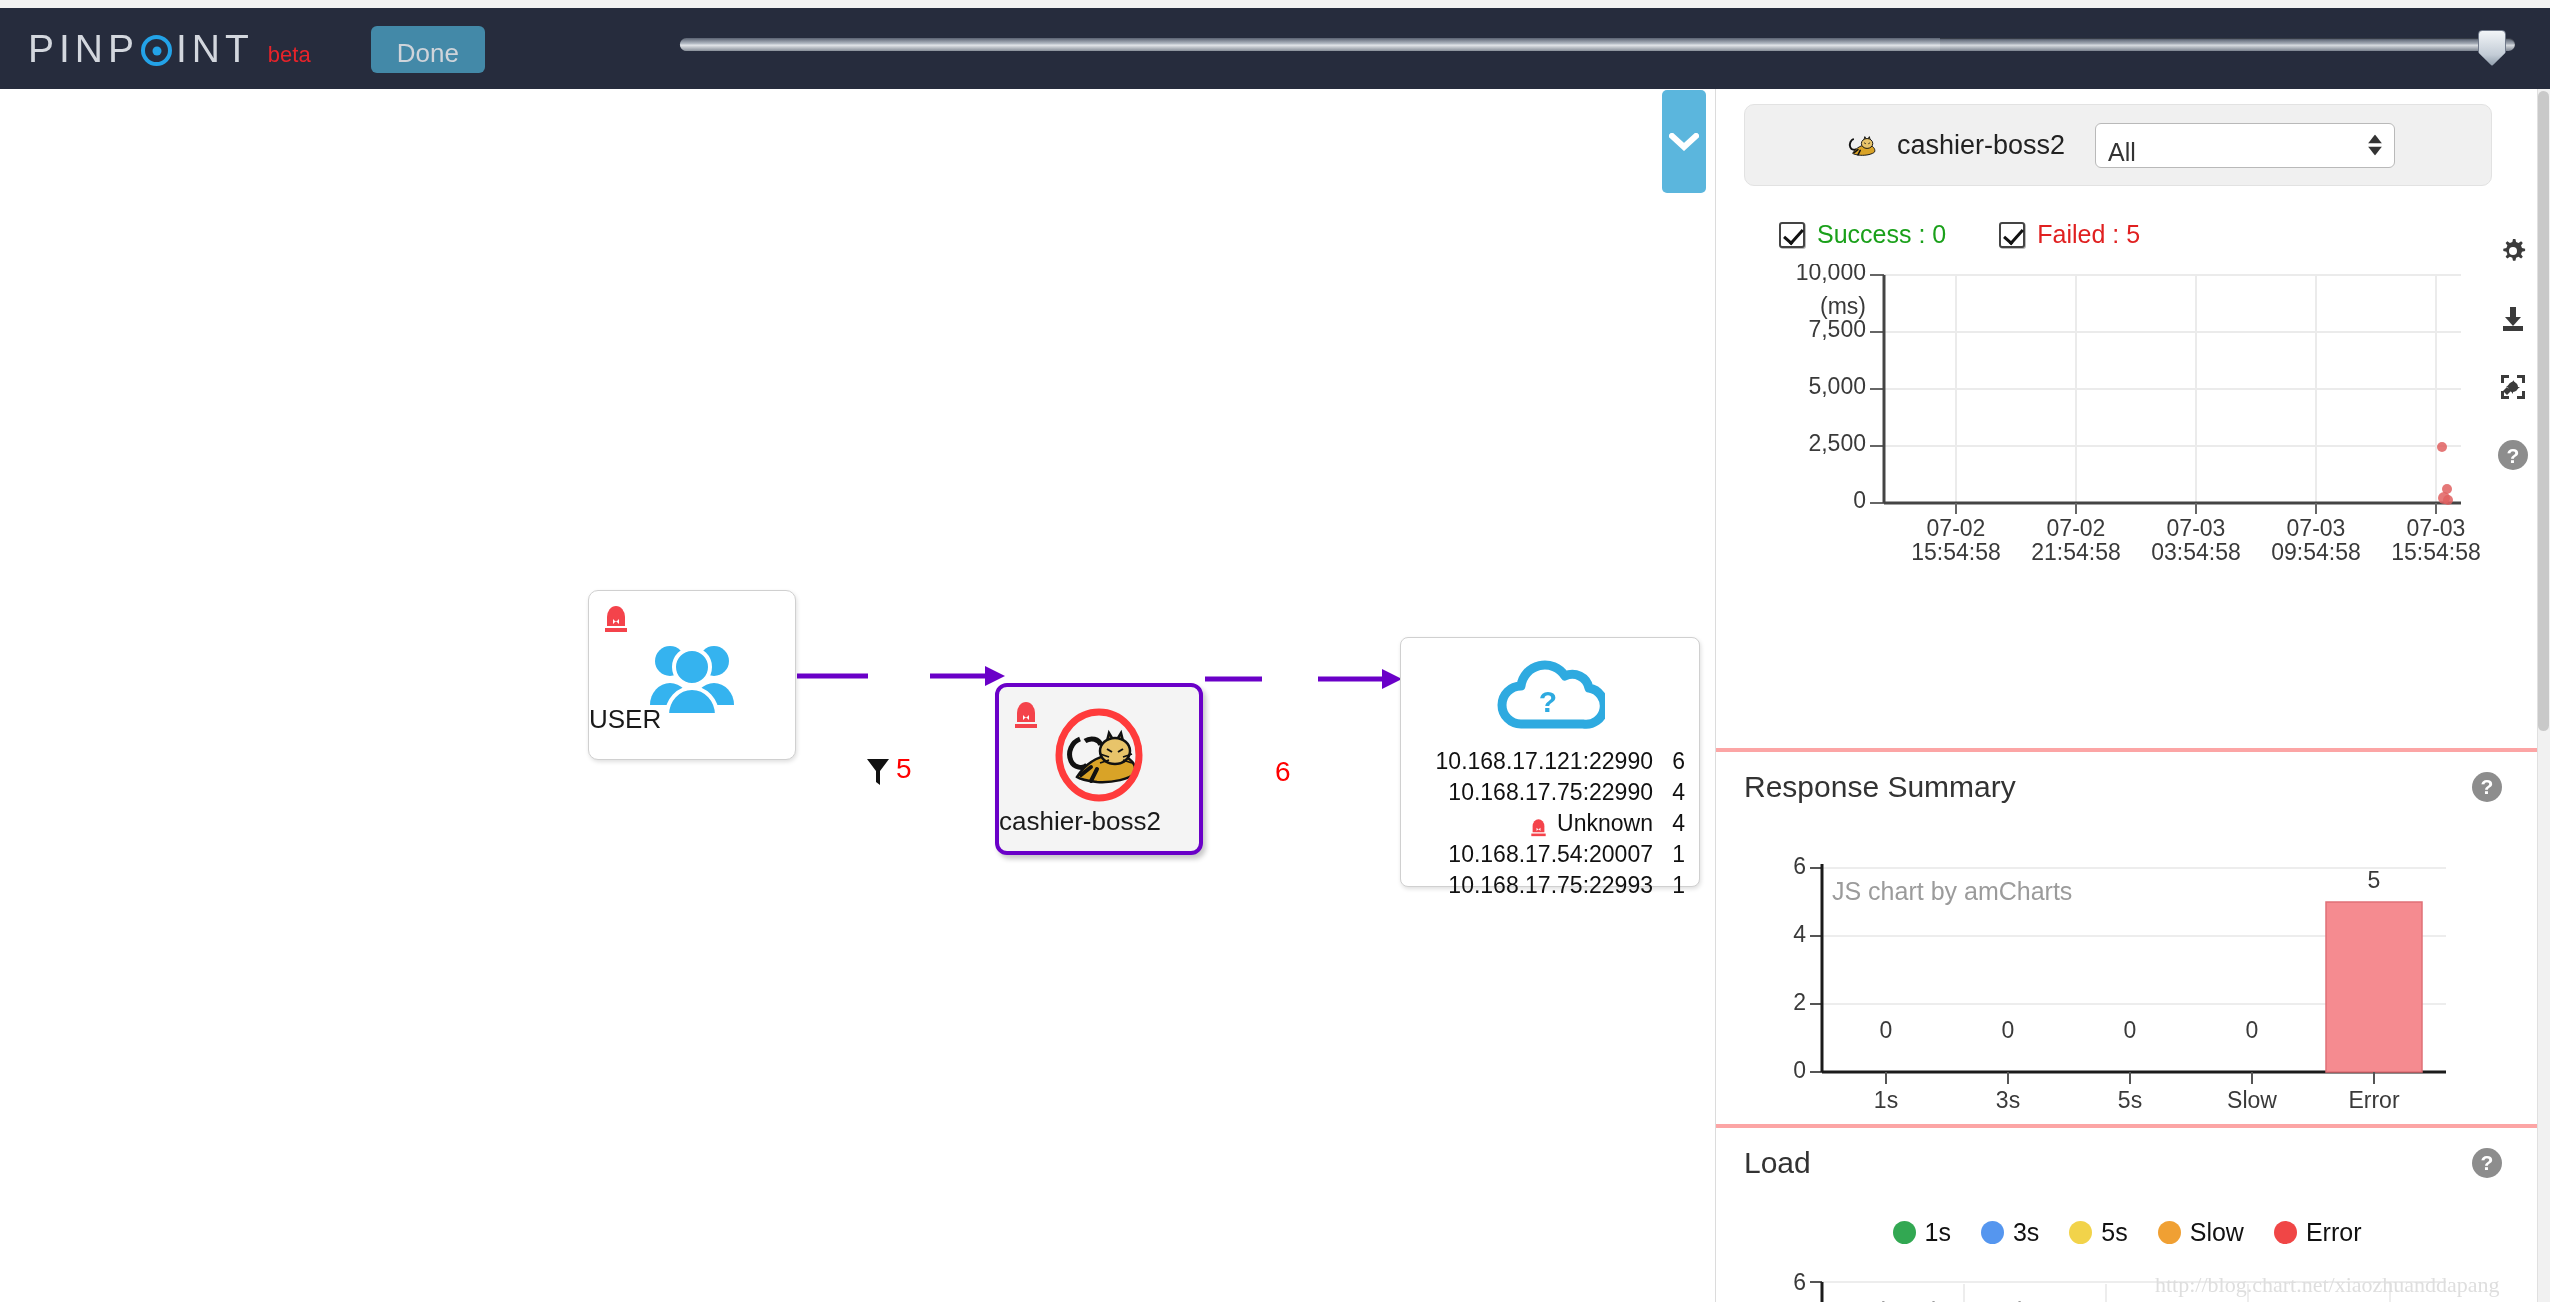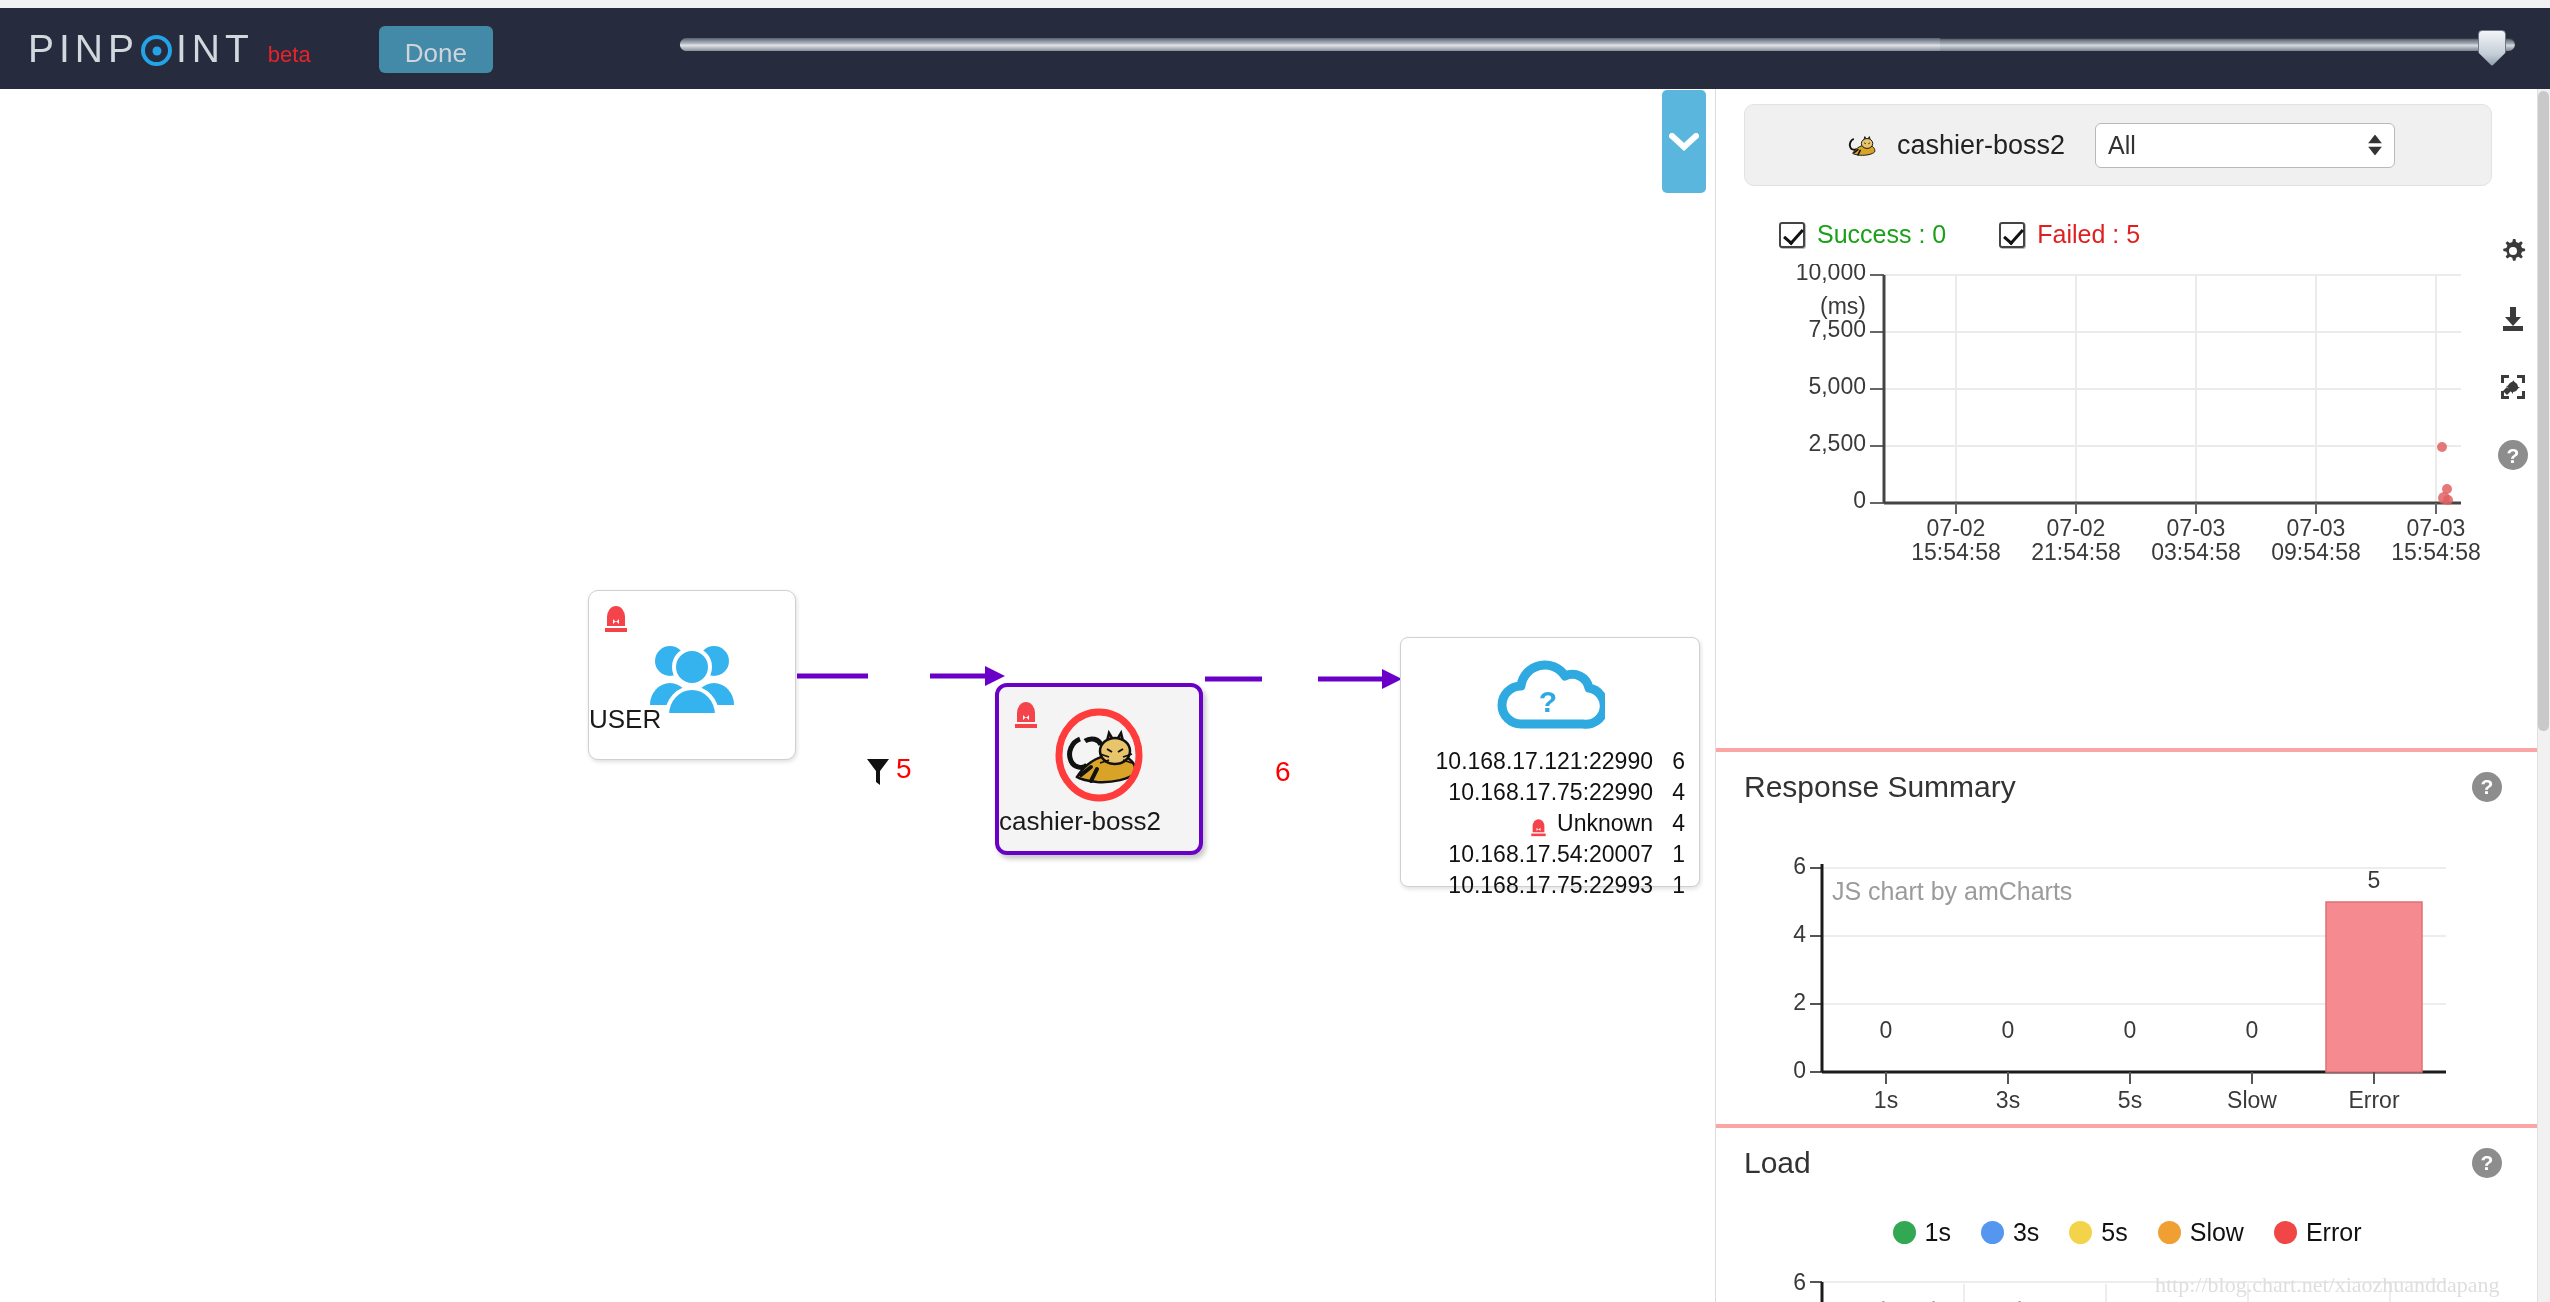--- a/index.html
+++ b/index.html
@@ -9,21 +9,21 @@
     background: #ffffff;
     font-family: "Liberation Sans", sans-serif;
   }
 
   
   #app { position: relative; width: 2550px; height: 1302px; background:#fff; }
 
   .topbar {
     position: absolute; top: 8px; left: 0; width: 2550px; height: 81px;
     background: #262c3d;
-    display: flex; align-items: center; gap: 8px;
+    display: flex; align-items: center;
   }
   .logo-wrap {
     display: flex; align-items: baseline;
     margin-left: 28px;
   }
   .logo-text {
     font-size: 39px; letter-spacing: 5px; color: #d3d7de;
     font-weight: 400; font-family: "Liberation Sans", sans-serif;
     display: flex; align-items: center;
   }
@@ -164,21 +164,21 @@
   .node-header {
     position: absolute; left: 28px; top: 15px; width: 748px; height: 82px;
     background: #f0f0f0; border: 1px solid #e2e2e2; border-radius: 10px;
     display: flex; align-items: center; justify-content: center; gap: 30px;
   }
   .nh-left { display: flex; align-items: center; gap: 16px; }
   .nh-name { font-size: 27px; color: #222; font-family: "Liberation Sans", sans-serif; }
   .nh-select {
     width: 300px; height: 45px; background: #fff;
     border: 1px solid #b9b9b9; border-radius: 6px;
-    display: flex; align-items: center; padding: 0 12px;
+    display: flex; align-items: flex-end; padding: 0 12px;
     position: relative; cursor: pointer;
   }
   .nh-select .val { font-size: 25px; color: #333; }
   .nh-select .spin { position: absolute; right: 12px; top: 50%; transform: translateY(-50%);
                      display: flex; flex-direction: column; gap: 3px; line-height: 0; }
 
   .check-row {
     position: absolute; left: 52px; top: 220px;
     display: flex; align-items: center; gap: 42px;
   }

